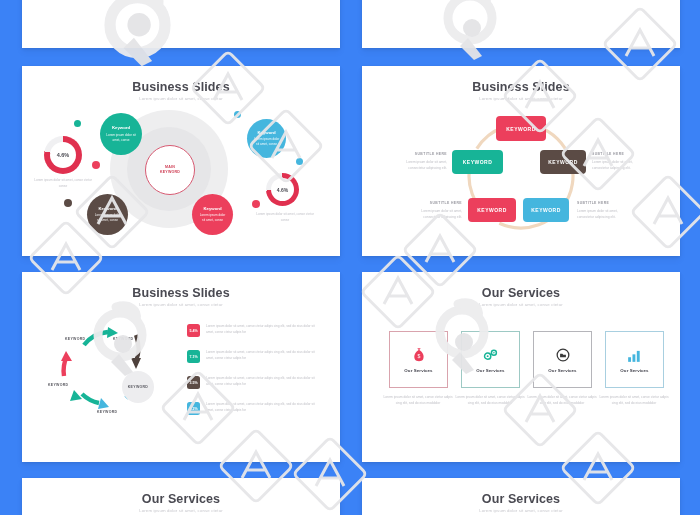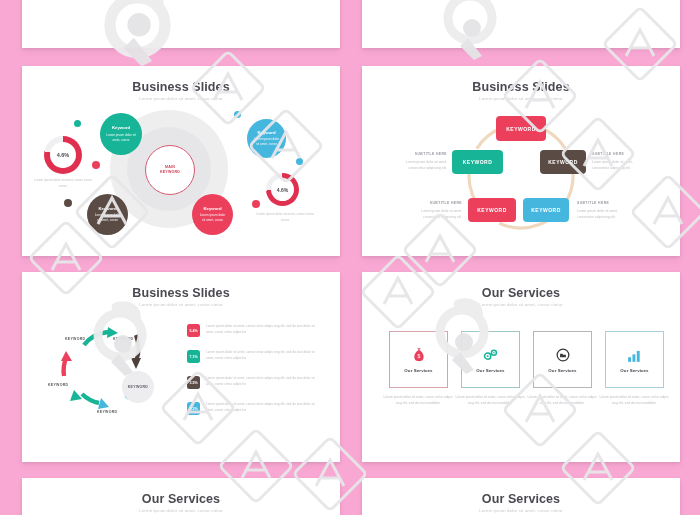--- a/index.html
+++ b/index.html
@@ -2,21 +2,21 @@
 <html><head>
 <meta charset="utf-8">
 <style>
   html,body{margin:0;padding:0;}
   body{
     width:700px;height:515px;overflow:hidden;
     background:#ffffff;
     font-family:"Liberation Sans", sans-serif;
     position:relative;
   }
-  .page{position:relative;width:700px;height:515px;background:#f9a8d4;}
+  .page{position:relative;width:700px;height:515px;background:#3b82f6;}
 
   
   .slide{
     position:absolute;background:#ffffff;overflow:hidden;
     box-shadow:0 1px 3px rgba(0,0,0,0.10), 0 4px 7px rgba(0,0,0,0.05);
   }
   .slide::after{content:"";position:absolute;left:3px;right:3px;bottom:-4px;height:4px;
     background:linear-gradient(to bottom,rgba(0,0,0,0.055),rgba(0,0,0,0));}
 
   .s1{left:22px;  top:-52px; width:318px;height:100px;}

